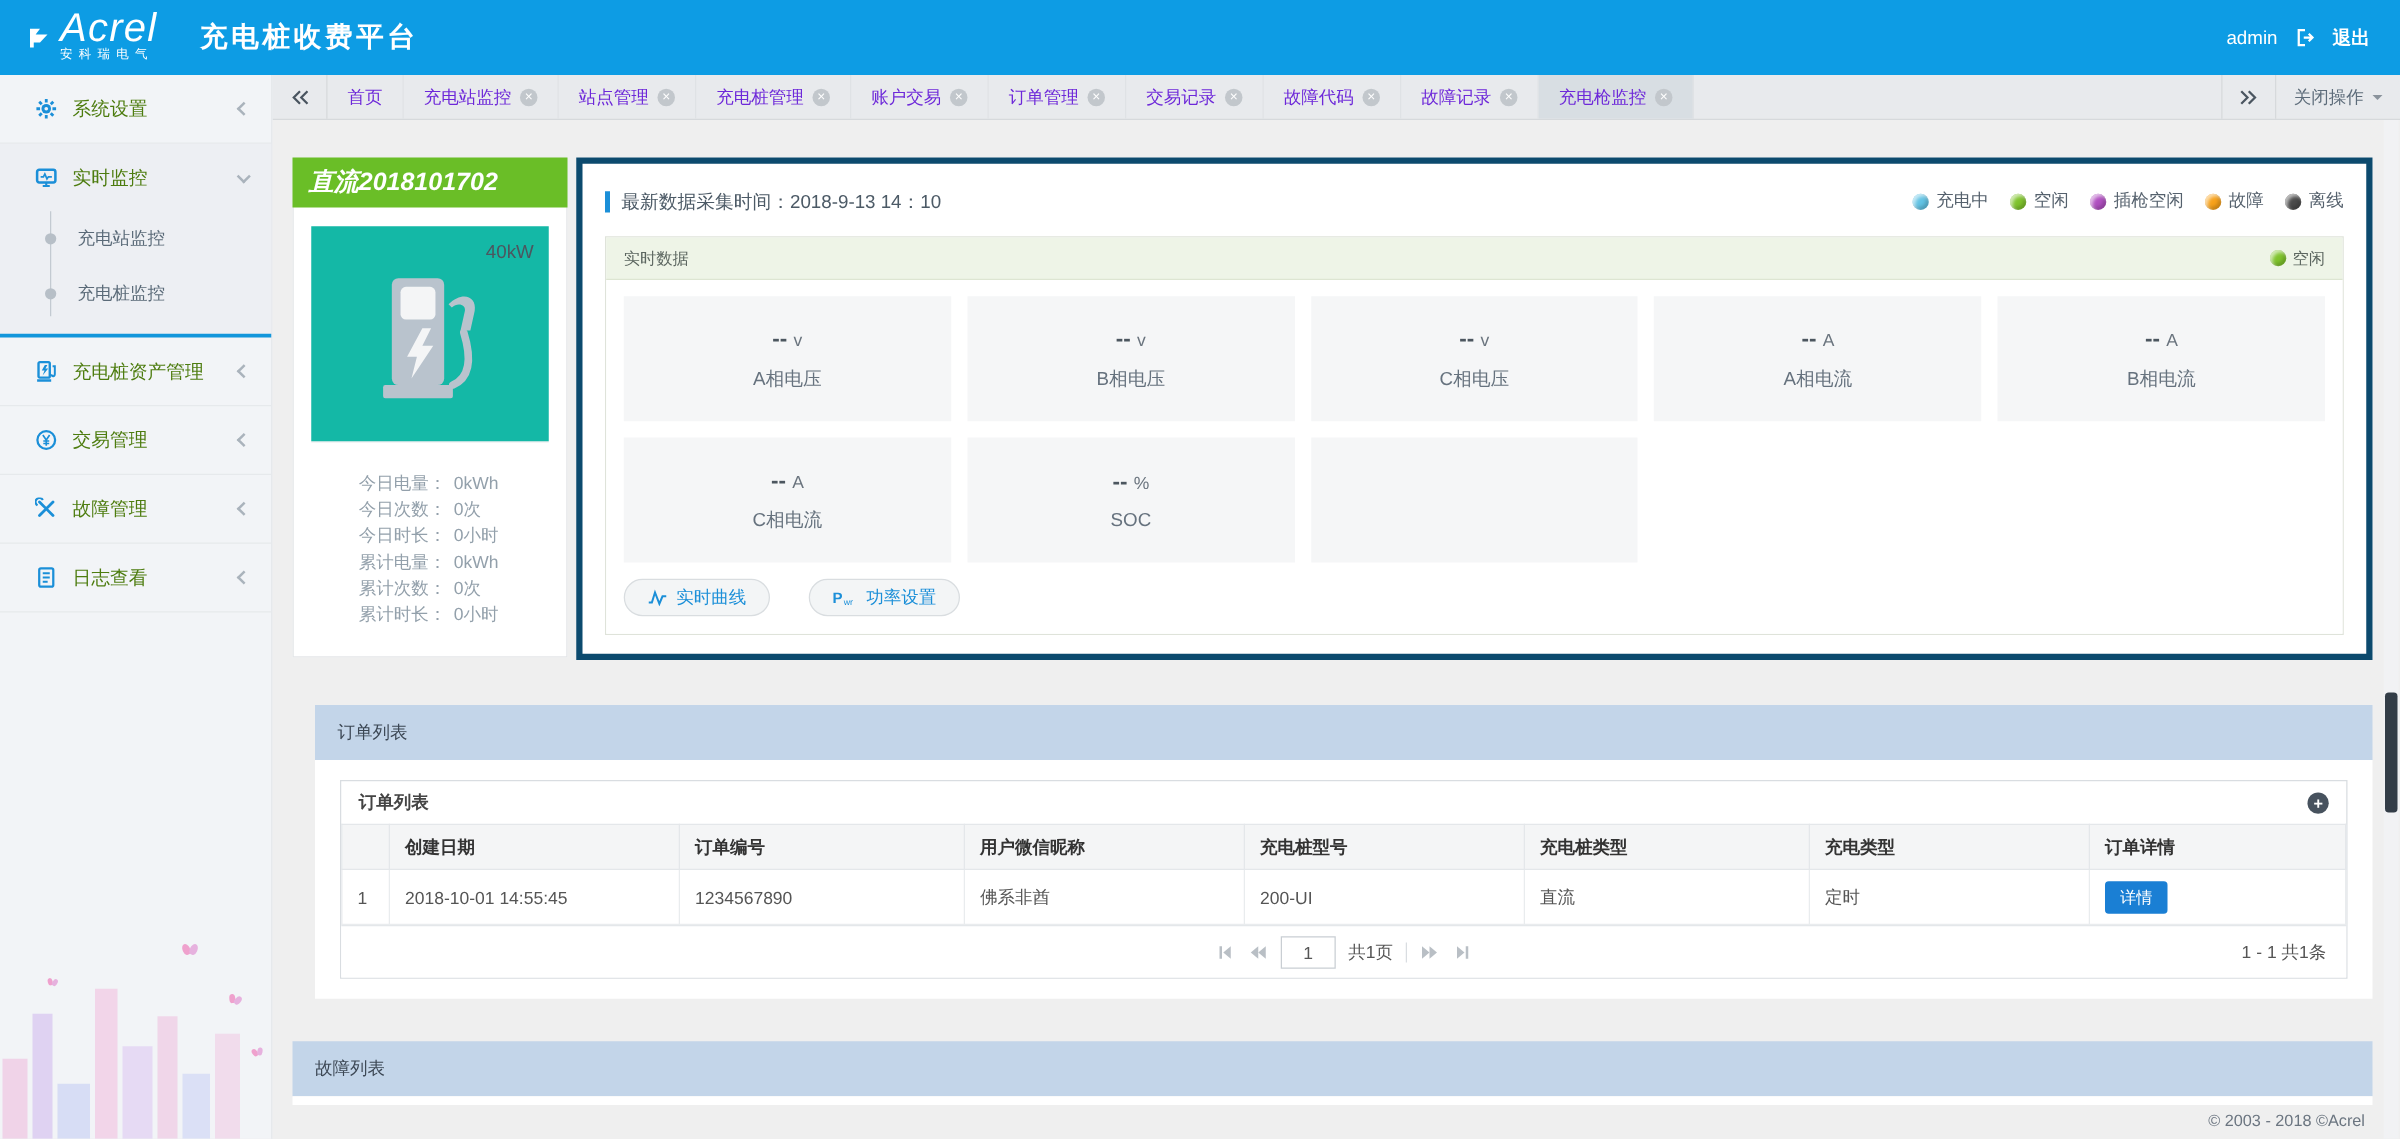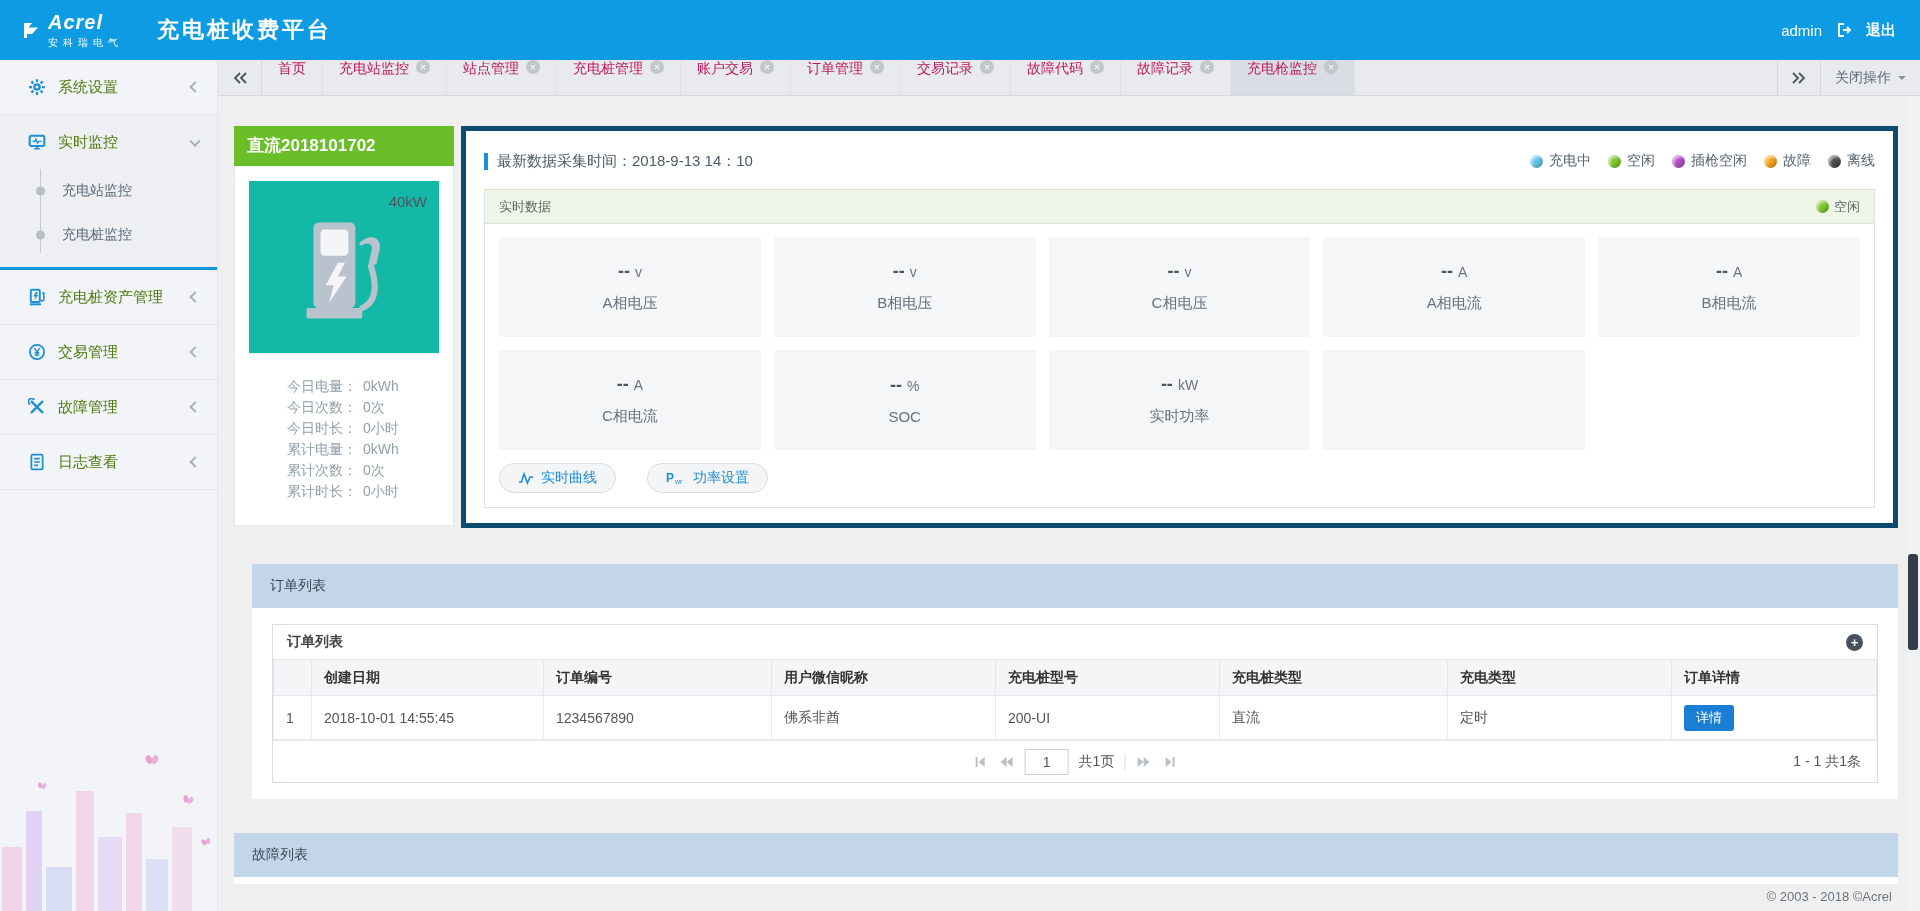--- a/index.html
+++ b/index.html
@@ -4,33 +4,33 @@
 <style>
   * { margin:0; padding:0; box-sizing:border-box; }
   html,body { width:1920px; height:911px; overflow:hidden;
     font-family:"Liberation Sans","DejaVu Sans",sans-serif; background:#efefef; }
 
   
   .topbar { position:absolute; left:0; top:0; width:1920px; height:60px;
     background:#0d9ce4; color:#fff; display:flex; align-items:center; }
   .logo { display:flex; align-items:center; margin-left:22px; }
   .logo-txt { display:flex; flex-direction:column; margin-left:6px; }
-  .logo-main { font-size:20px; font-weight:bold; font-style:italic; letter-spacing:1px; line-height:24px; }
+  .logo-main { font-size:32px; font-weight:normal; font-style:italic; letter-spacing:1px; line-height:24px; }
   .logo-sub { font-size:10px; letter-spacing:5px; margin-top:2px; }
   .app-title { font-size:22px; font-weight:bold; letter-spacing:3px; margin-left:34px; }
   .top-right { margin-left:auto; margin-right:24px; display:flex; align-items:center; gap:14px; font-size:15px; }
   .top-right .logout { font-weight:bold; cursor:pointer; }
 
   
   .tabbar { position:absolute; left:218px; top:60px; right:0; height:36px;
     background:#e8eaed; border-bottom:1px solid #d6d9dc; display:flex; align-items:stretch; }
   .tab-scroll { width:44px; display:flex; align-items:center; justify-content:center;
     border-right:1px solid #d6d9dc; cursor:pointer; }
   .tabs { display:flex; align-items:stretch; flex:1; overflow:hidden; }
-  .tab { display:flex; gap:7px; padding:0 16px; font-size:14px; color:#be185d;
+  .tab { display:flex; align-items:center; gap:7px; padding:0 16px; font-size:14px; color:#6d28d9;
     border-right:1px solid #dfe2e5; cursor:pointer; white-space:nowrap; }
   .tab.active { background:#d8dee3; }
   .close-i { width:14px; height:14px; border-radius:50%; background:#c2c7cc; color:#fff;
     font-size:11px; line-height:14px; text-align:center; display:inline-block; }
   .close-i::before { content:"\00d7"; }
   .tab-ops { display:flex; align-items:center; margin-left:auto; }
   .tab-ops .seg { display:flex; align-items:center; padding:0 14px; height:100%;
     border-left:1px solid #d6d9dc; cursor:pointer; font-size:14px; color:#5d6c7a; }
   .caret-down { width:0; height:0; border:4px solid transparent; border-top-color:#8a939c;
     margin-left:7px; margin-top:4px; display:inline-block; }
@@ -62,22 +62,22 @@
     background:#ef86c0; border-radius:60% 60% 50% 50%; }
   .bf::before { left:0; transform:rotate(-24deg); }
   .bf::after { right:0; transform:rotate(24deg); background:#e39bd6; }
 
   
   .main { position:absolute; left:218px; top:96px; right:0; bottom:0; background:#efefef; }
 
   
   .device-card { position:absolute; left:16px; top:30px; width:220px; height:400px;
     background:#fff; border:1px solid #e4e6e8; }
-  .device-head { height:40px; background:#6abe27; color:#fff; font-size:17px; font-weight:bold;
-    line-height:40px; padding-left:13px; margin:-1px; }
+  .device-head { height:40px; background:#6abe27; color:#fff; font-size:20px; font-weight:bold;
+    line-height:40px; padding-left:13px; margin:-1px;font-style:italic; }
   .icon-panel { position:relative; margin:16px 14px 0 14px; height:172px; background:#14b8a6; }
   .kw { position:absolute; top:12px; right:12px; font-size:15px; color:#4c565f; }
   .charger-svg { position:absolute; left:50%; top:54%; transform:translate(-50%,-50%); }
   .divider { margin:0 14px; border-bottom:1px solid #e8eaec; }
   .stats { margin-top:22px; padding-left:52px; }
   .stat { font-size:14px; color:#93a0ab; line-height:21px; display:flex; gap:6px; }
 
   
   .monitor-panel { position:absolute; left:243px; top:30px; width:1437px; height:402px;
     background:#fff; border:5px solid #0c4a6e; }
@@ -413,24 +413,20 @@
               <div class="mval"><span>--</span><span class="u">A</span></div>
               <div class="mlabel">B相电流</div>
             </div>
           <div class="mcard">
               <div class="mval"><span>--</span><span class="u">A</span></div>
               <div class="mlabel">C相电流</div>
             </div>
           <div class="mcard">
               <div class="mval"><span>--</span><span class="u">%</span></div>
               <div class="mlabel">SOC</div>
-            </div>
-          <div class="mcard">
-              <div class="mval"><span>--</span><span class="u">kW</span></div>
-              <div class="mlabel">实时功率</div>
             </div>
           <div class="mcard"></div>
         </div>
         <div class="btn-row">
           <button class="pill-btn">
             <svg width="16" height="14" viewBox="0 0 16 14">
                 <path d="M1 11 h2.5 L6 3 l3.5 9 L12 6 h3" stroke="#1b8fd8" stroke-width="1.6" fill="none"></path>
               </svg>
             <span>实时曲线</span>
           </button>

